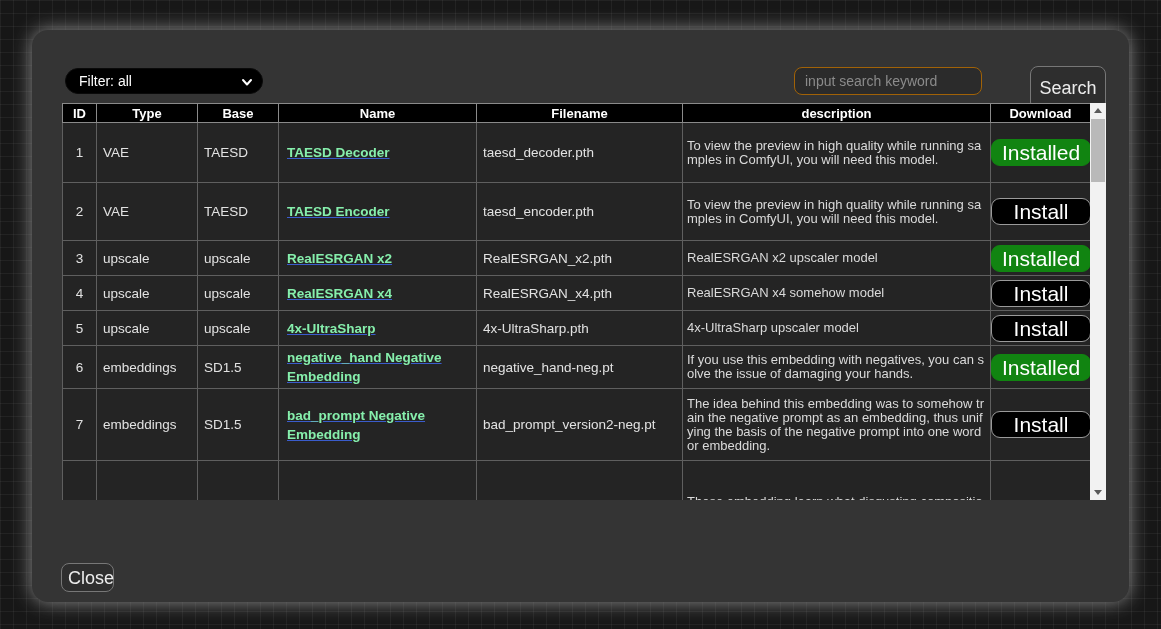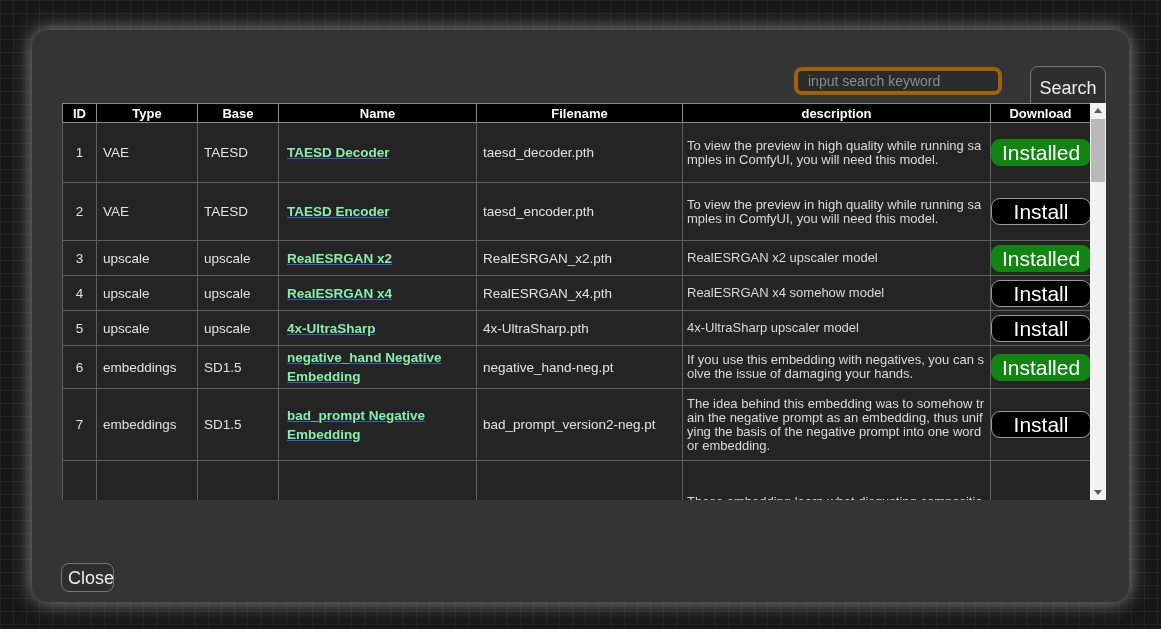--- a/index.html
+++ b/index.html
@@ -33,23 +33,23 @@
     padding: 0 30px 0 13px;
     cursor: pointer;
   }
   .filter-chevron {
     position: absolute; right: 9px; top: 7px;
     width: 12px; height: 12px; pointer-events: none;
   }
 
   .search-input {
     position: absolute; left: 762px; top: 37px;
-    width: 208px; height: 28px;
+    width: 188px; height: 28px;
     background: #2b2b2b;
-    border: 4px solid #a16207; border-radius: 8px;
+    border: 1px solid #a16207; border-radius: 8px;
     color: #ddd; font-size: 14px;
     padding: 0 10px;
     font-family: "Liberation Sans", sans-serif;
   }
   .search-input::placeholder { color: #8b8b8b; }
 
   .pill-button {
     background: #2e2e2e; color: #ececec;
     border: 1px solid #777; border-radius: 8px;
     font-size: 18px; font-family: "Liberation Sans", sans-serif;
@@ -130,20 +130,26 @@
     position: absolute; left: 1px; right: 1px;
     top: 16px; height: 63px; background: #b9b9b9;
     cursor: pointer;
   }
 </style>
 </head>
 <body>
 
 <div class="dialog">
 
+  <div class="filter-select">
+    <span>Filter: all</span>
+    <svg class="filter-chevron" viewBox="0 0 12 12">
+      <polyline points="2,4 6,8.5 10,4" fill="none" stroke="#ffffff" stroke-width="2" stroke-linecap="round" stroke-linejoin="round"></polyline>
+    </svg>
+  </div>
 
   <input class="search-input" type="text" placeholder="input search keyword" style="">
 
   <button class="pill-button search-button">Search</button>
 
   <div class="table-wrap">
     <table class="model-table">
       <colgroup>
         <col style="width:34px">
           <col style="width:101px">

